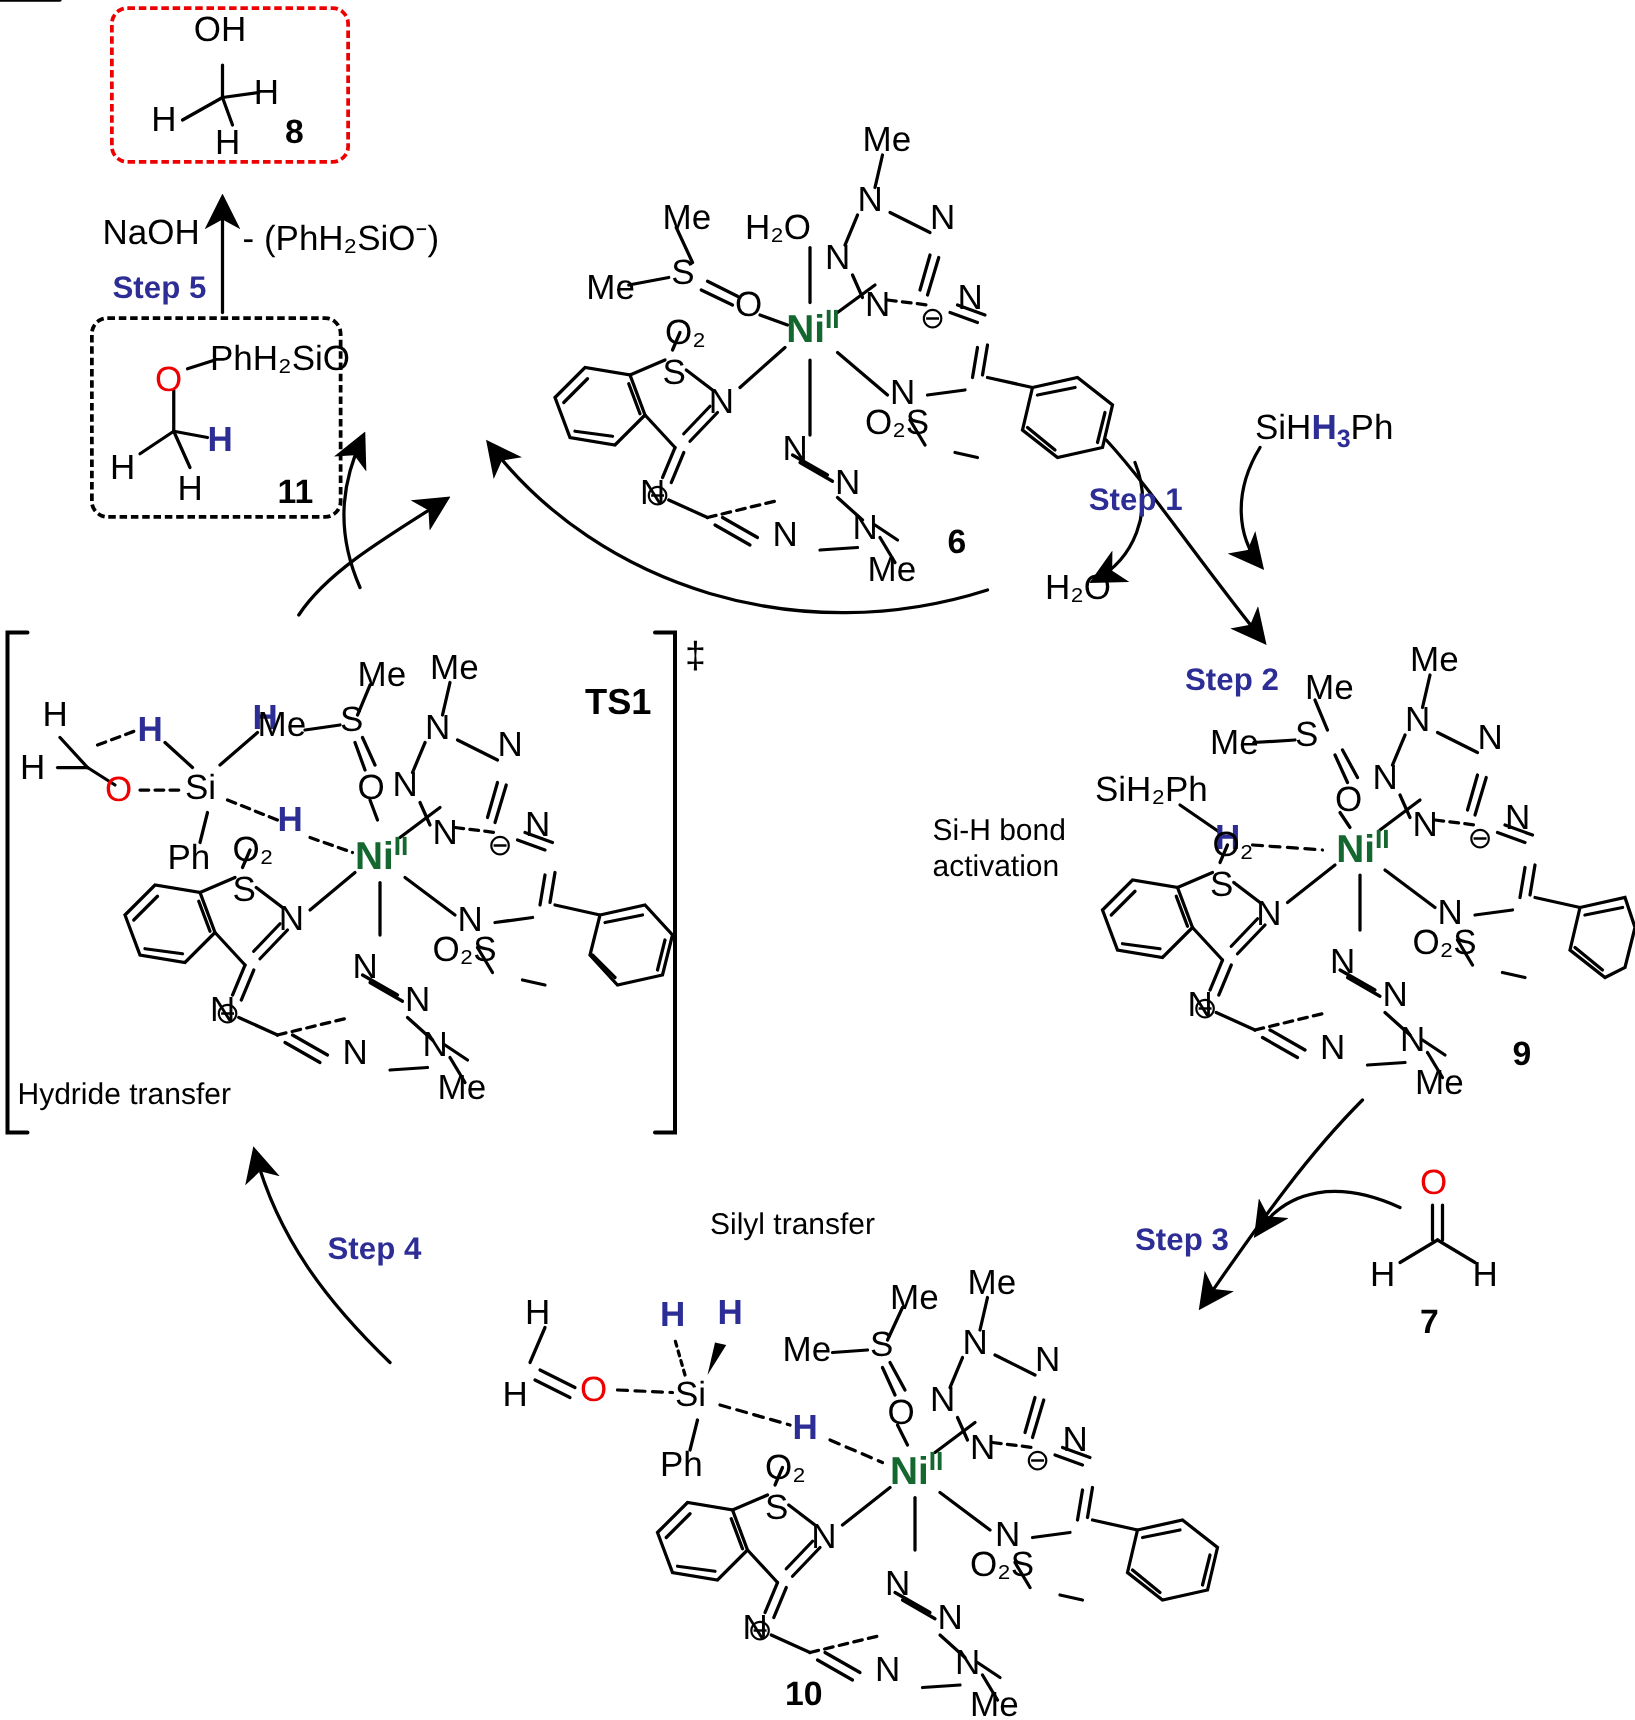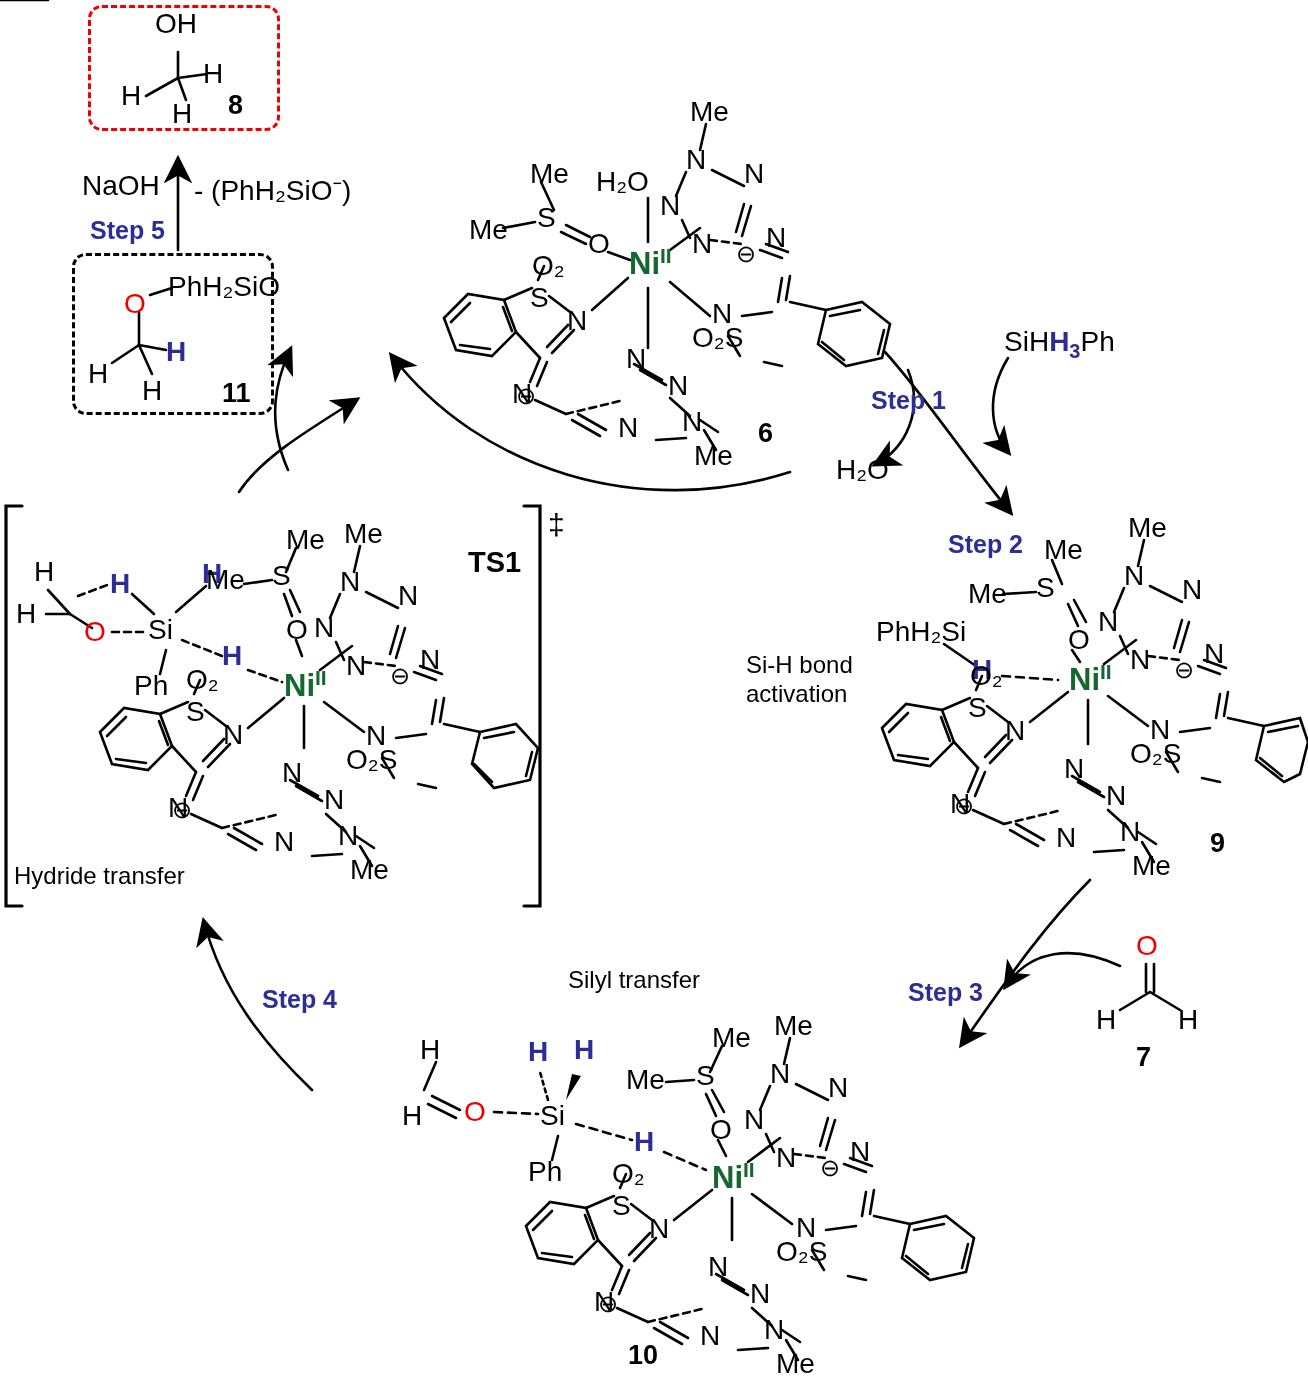--- a/index.html
+++ b/index.html
@@ -383,21 +383,21 @@
 
 <div class="lbl step" style="left:855px;top:386px;margin-left:16px;">Step 1</div>
 <div class="lbl atom" style="left:836px;top:454px;">H₂O</div>
 <div class="lbl atom" style="left:1004px;top:326px;"><span>SiH</span><span class="hblue" style="font-size:28px;">H</span><sub class="hblue" style="font-size:20px;">3</sub><span>Ph</span></div>
 <div class="lbl step" style="left:948px;top:482px;margin-top:48px;">Step 2</div>
 
 <div class="lbl atom" style="left:1044px;top:534px;">Me</div>
 <div class="lbl atom" style="left:968px;top:578px;">Me</div>
 <div class="lbl atom" style="left:1036px;top:572px;">S</div>
 <div class="lbl atom" style="left:1068px;top:624px;">O</div>
-<div class="lbl atom" style="left:876px;top:616px;">PhH₂Si</div>
+<div class="lbl atom" style="left:876px;top:616px;">SiH₂Ph</div>
 <div class="lbl hblue" style="left:972px;top:654px;">H</div>
 <div class="lbl ni" style="left:1069px;top:660px;"><span>Ni</span><sup>II</sup></div>
 <div class="lbl atom" style="left:970px;top:660px;">O₂</div>
 <div class="lbl atom" style="left:968px;top:692px;">S</div>
 <div class="lbl atom" style="left:1005px;top:715px;">N</div>
 <div class="lbl atomsm" style="left:954px;top:792px;">⊖</div>
 <div class="lbl atom" style="left:950px;top:788px;">N</div>
 <div class="lbl atom" style="left:1064px;top:753px;">N</div>
 <div class="lbl atom" style="left:1106px;top:780px;">N</div>
 <div class="lbl atom" style="left:1056px;top:822px;">N</div>

